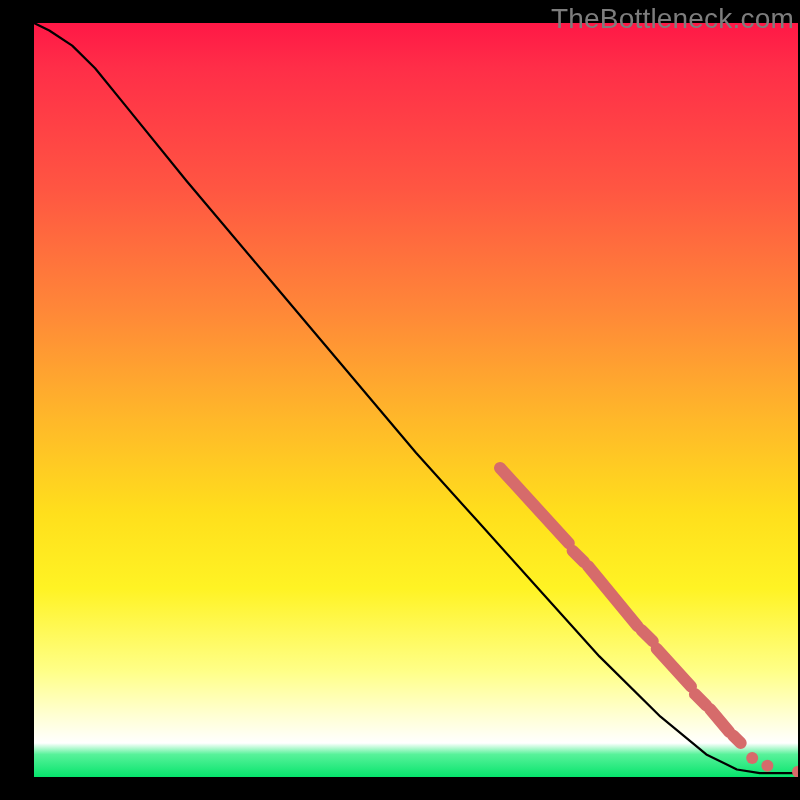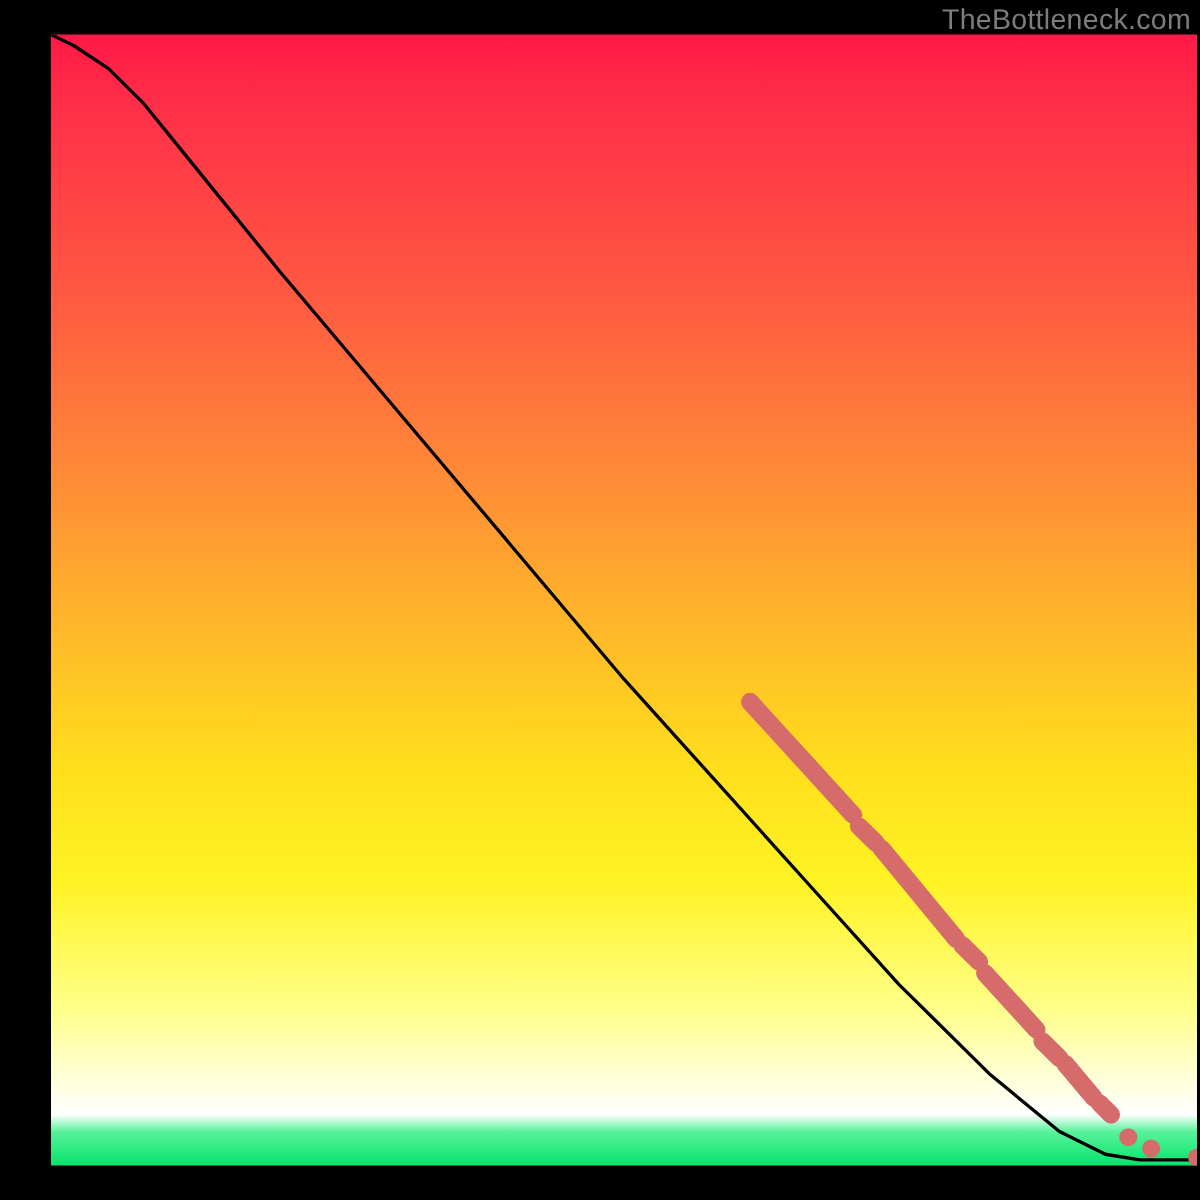--- a/index.html
+++ b/index.html
@@ -42,21 +42,21 @@
       #ffffff 95.5%,
       #58f29a 97%,
       #06e46c 100%
     );
   }
   .watermark {
     position: absolute;
     top: 3px;
     right: 6px;
     color: #7d7d7d;
-    font-size: 19px;
+    font-size: 28px;
     font-weight: 400;
     letter-spacing: 0.2px;
     z-index: 5;
   }
   svg.curve {
     position: absolute;
     inset: 0;
     width: 100%;
     height: 100%;
     z-index: 3;

